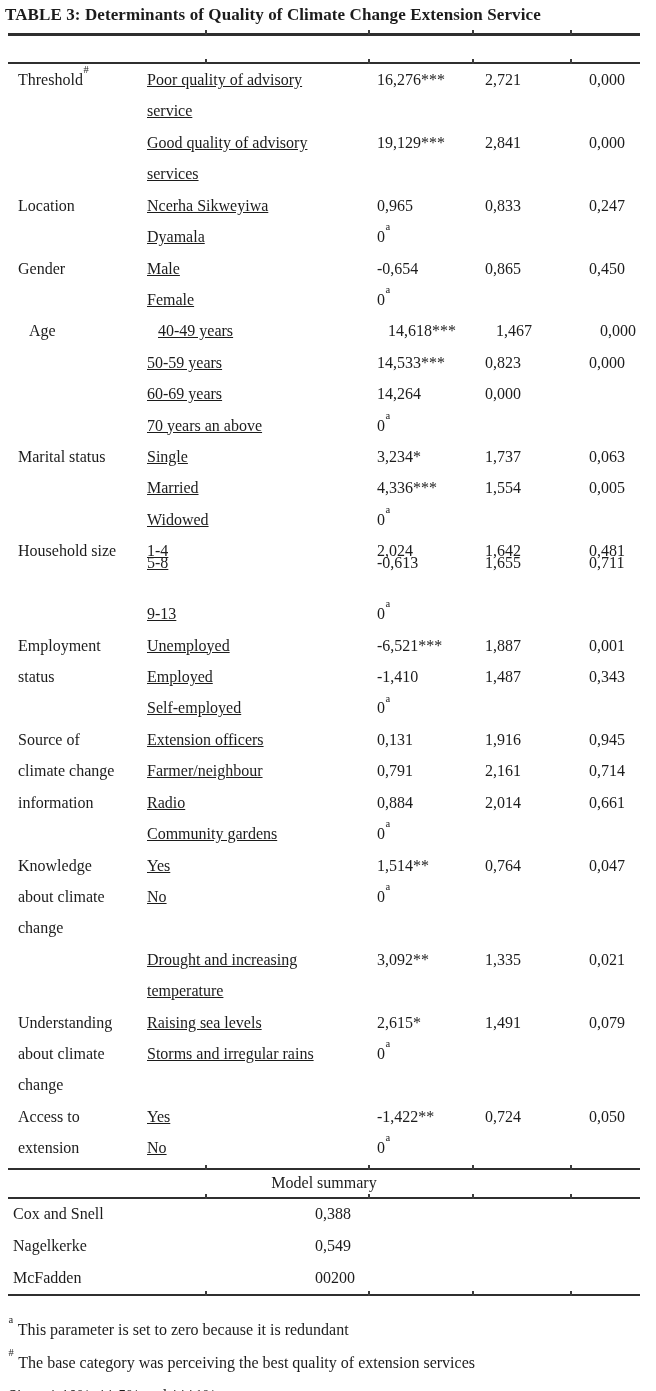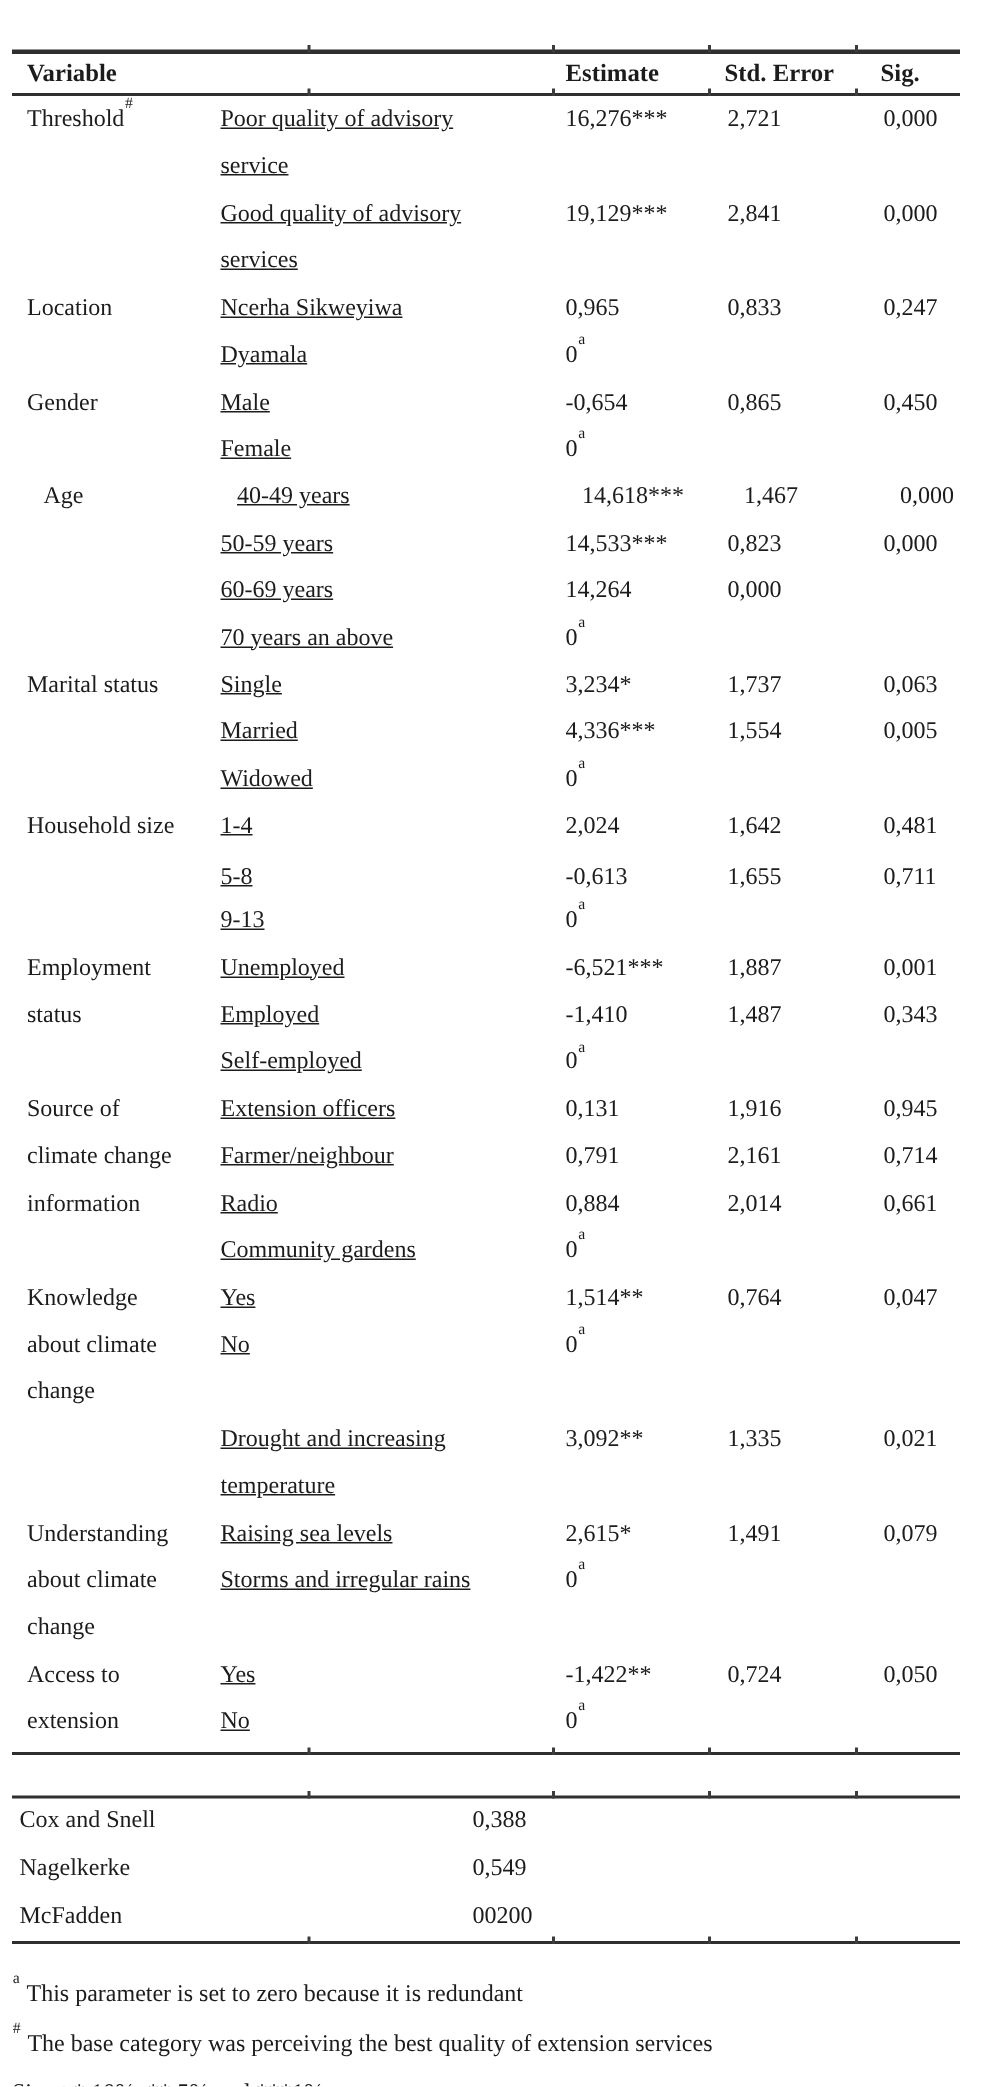--- a/index.html
+++ b/index.html
@@ -35,34 +35,29 @@
   .ms-label{left:13px;}
   .ms-value{left:315px;text-align:right;}
   .fn{position:absolute;left:8px;width:640px;font-size:16px;line-height:20px;white-space:nowrap;margin-top:20px;}
   .fn sup{margin-right:5px;}
 </style>
 </head>
 <body>
 
 <div class="page">
 
+  <h1 class="title">TABLE 3: Determinants of Quality of Climate Change Extension Service</h1>
 
   <div class="rule rule-top">
       <i class="tick" style="left: 197px;"></i>
       <i class="tick" style="left: 360px;"></i>
       <i class="tick" style="left: 464px;"></i>
       <i class="tick" style="left: 562px;"></i>
     </div>
 
-  <div class="hline hdr-row">
-    <span class="c1 bold">Variable</span>
-    <span class="c3 bold">Estimate</span>
-    <span class="bold" style="left:483px">Std. Error</span>
-    <span class="bold" style="left:587px">Sig.</span>
-  </div>
 
   <div class="rule rule-hdr">
       <i class="tick" style="left: 197px;"></i>
       <i class="tick" style="left: 360px;"></i>
       <i class="tick" style="left: 464px;"></i>
       <i class="tick" style="left: 562px;"></i>
     </div>
 
   <div id="tbody">
       <div class="hline" style="top: 70px;">
@@ -145,21 +140,21 @@
         <span class="c2">Widowed</span>
         <span class="c3">0<sup>a</sup></span>
       </div>
       <div class="hline" style="top: 541.3px;">
         <span class="c1">Household size</span>
         <span class="c2">1-4</span>
         <span class="c3">2,024</span>
         <span class="c4">1,642</span>
         <span class="c5">0,481</span>
       </div>
-      <div class="hline" style="top: 575px;">
+      <div class="hline" style="top: 553px;">
         <span class="c2">5-8</span>
         <span class="c3">-0,613</span>
         <span class="c4">1,655</span>
         <span class="c5">0,711</span>
       </div>
       <div class="hline" style="top: 604.14px;">
         <span class="c2">9-13</span>
         <span class="c3">0<sup>a</sup></span>
       </div>
       <div class="hline" style="top: 635.56px;">
@@ -257,20 +252,21 @@
         <span class="c3">0<sup>a</sup></span>
       </div>
     </div>
 
   <div class="rule rule-ms-top">
       <i class="tick" style="left: 197px;"></i>
       <i class="tick" style="left: 360px;"></i>
       <i class="tick" style="left: 464px;"></i>
       <i class="tick" style="left: 562px;"></i>
     </div>
+  <div class="ms-heading">Model summary</div>
   <div class="rule rule-ms-bot">
       <i class="tick" style="left: 197px;"></i>
       <i class="tick" style="left: 360px;"></i>
       <i class="tick" style="left: 464px;"></i>
       <i class="tick" style="left: 562px;"></i>
     </div>
 
   <div id="msbody">
       <div class="hline" style="top: 1204px;">
         <span class="ms-label">Cox and Snell</span>

